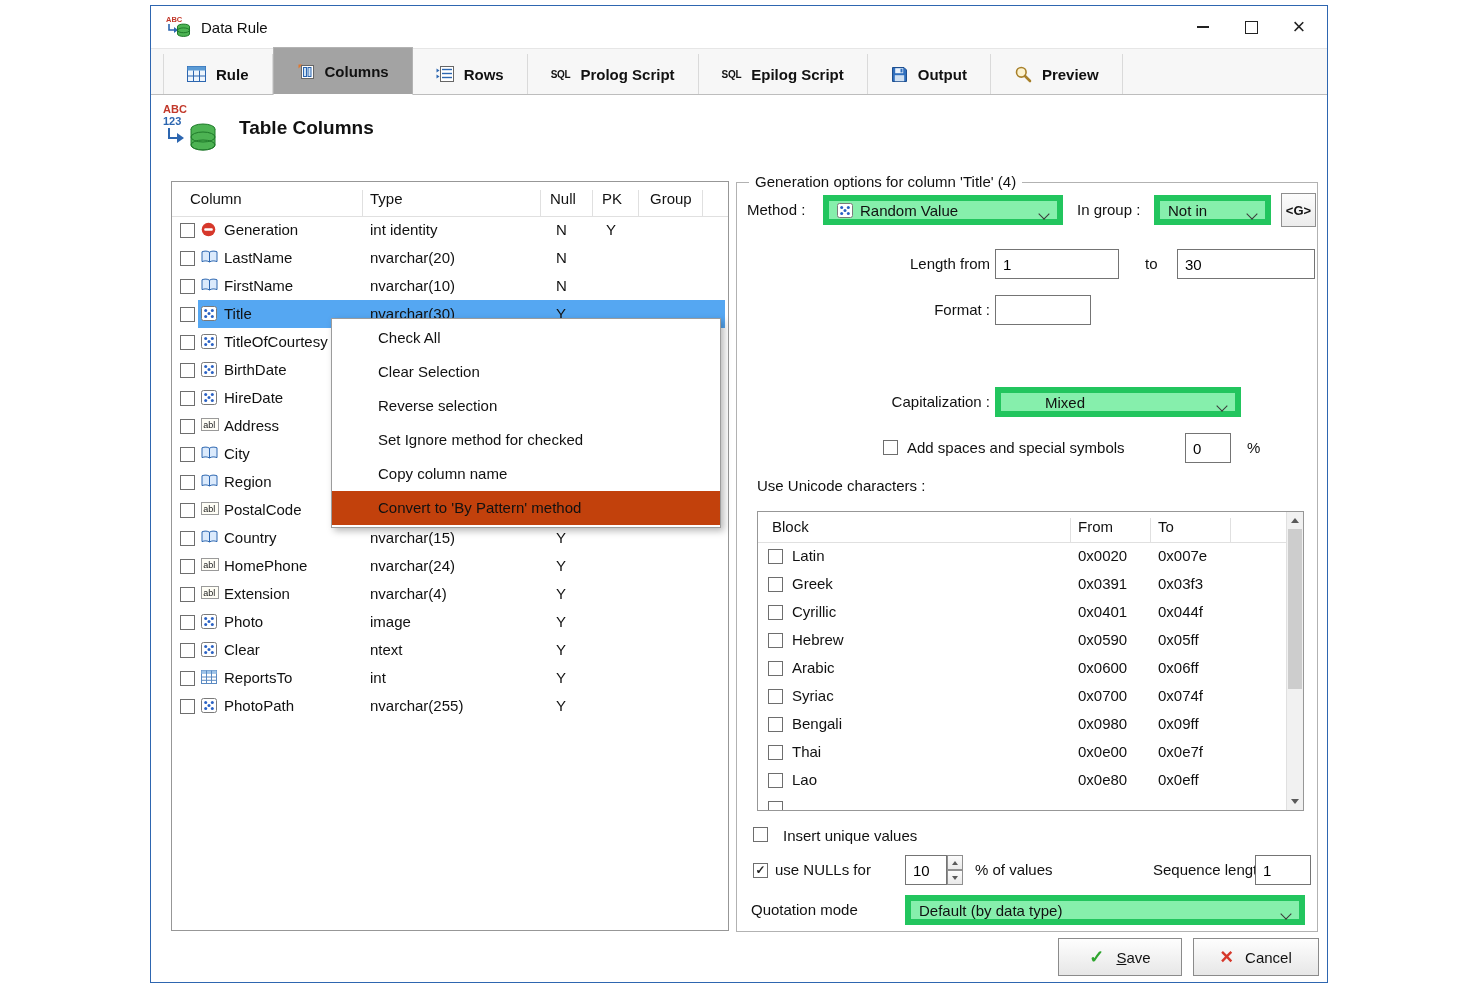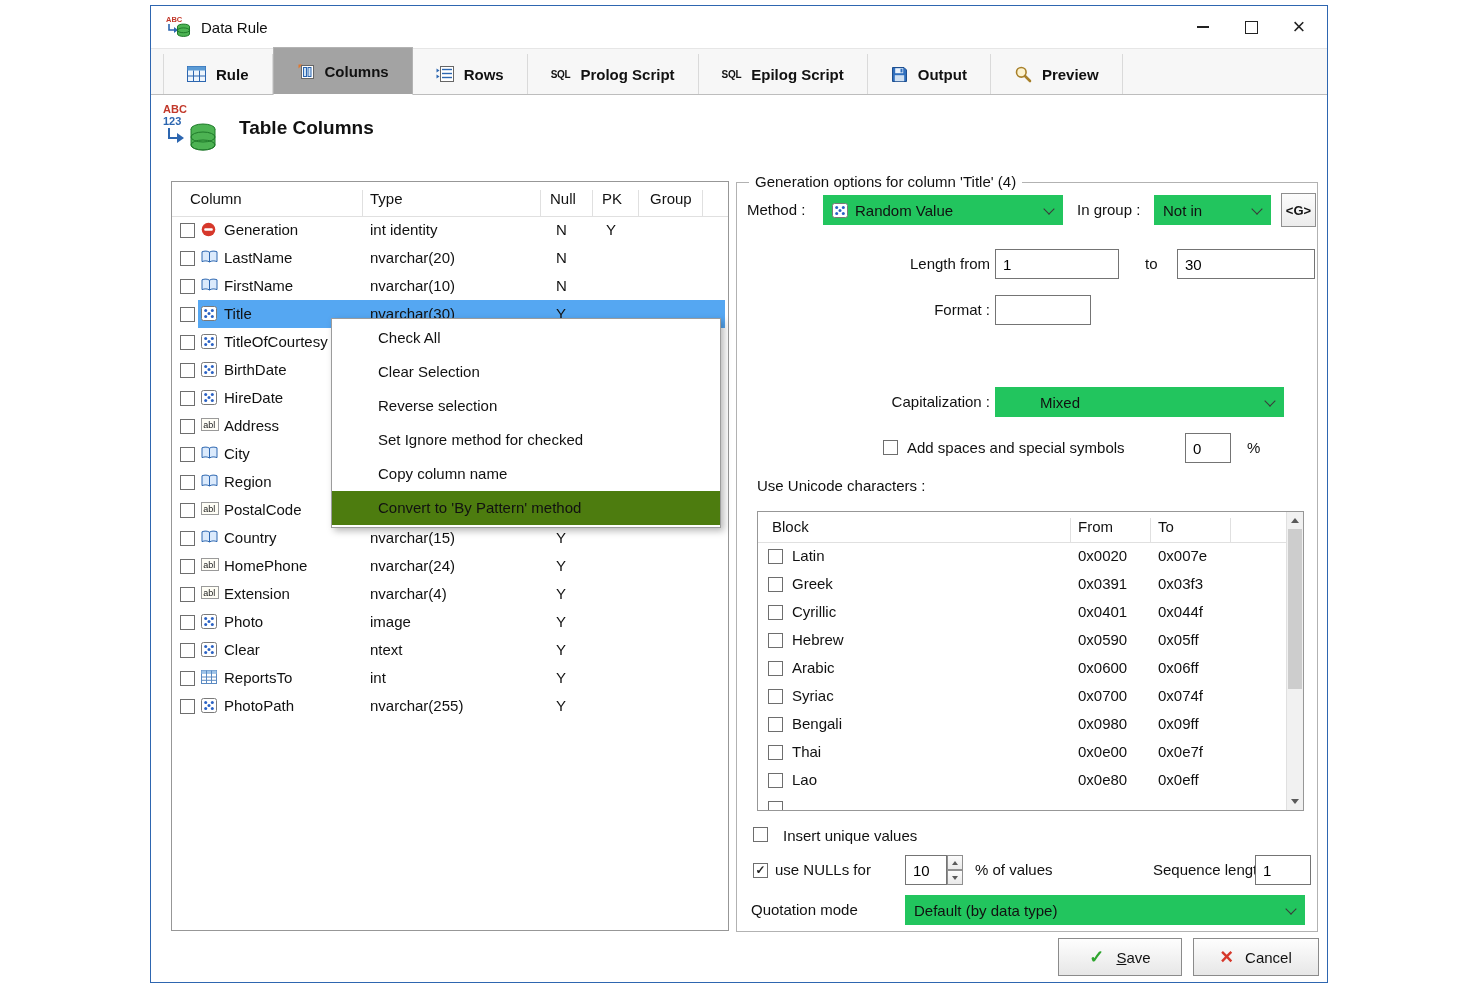--- a/index.html
+++ b/index.html
@@ -53,29 +53,29 @@
   .ct-name{position:absolute;left:52px;top:5px;white-space:nowrap;}
   .ct-type{position:absolute;left:198px;top:5px;white-space:nowrap;}
   .ct-null{position:absolute;left:384px;top:5px;}
   .ct-pk{position:absolute;left:434px;top:5px;}
 
   
   .context-menu{position:absolute;left:180px;top:312px;width:390px;background:#fff;
                 border:1px solid #9c9c9c;box-shadow:3px 3px 7px rgba(0,0,0,.28);
                 z-index:20;padding:2px 0;box-sizing:border-box;}
   .menu-item{height:34px;line-height:34px;padding-left:46px;white-space:nowrap;}
-  .menu-item.highlighted{background:#4d7c0f;}
+  .menu-item.highlighted{background:#c2410c;}
 
   
   .groupbox{position:absolute;left:585px;top:176px;width:582px;height:750px;
             border:1px solid #b2b2b2;box-sizing:border-box;background:#fff;}
   .legend{position:absolute;top:-10px;left:12px;background:#fff;padding:0 6px;white-space:nowrap;}
   .gb-label{position:absolute;line-height:30px;white-space:nowrap;}
   .lr{text-align:right;}
-  .dd{position:absolute;height:30px;border:1px solid #22c55e;background:#22c55e;box-sizing:border-box;
+  .dd{position:absolute;height:30px;border:6px solid #22c55e;background:#86efac;box-sizing:border-box;
       display:flex;align-items:center;gap:7px;padding:0 26px 0 8px;}
   .chev{position:absolute;right:9px;top:9px;width:7px;height:7px;border-right:1.7px solid #3a3a3a;
         border-bottom:1.7px solid #3a3a3a;transform:rotate(45deg);}
   .inp{position:absolute;height:30px;border:1px solid #747474;background:#fff;box-sizing:border-box;
        padding:0 7px;font-family:"Liberation Sans",sans-serif;font-size:15px;outline:none;}
   .gbtn{position:absolute;width:35px;height:34px;border:1px solid #8f8f8f;
         background:linear-gradient(#fcfcfc,#ececec);display:flex;align-items:center;
         justify-content:center;font-size:13px;font-weight:bold;box-sizing:border-box;}
 
   
@@ -550,21 +550,21 @@
 
     <span class="gb-label lr" style="left:150px;top:66px;width:103px;">Length from</span>
     <input class="inp" style="left: 258px; top: 66px; width: 124px;" value="1">
     <span class="gb-label" style="left:408px;top:66px;">to</span>
     <input class="inp" style="left: 440px; top: 66px; width: 138px;" value="30">
 
     <span class="gb-label lr" style="left:150px;top:112px;width:103px;">Format :</span>
     <input class="inp" style="left: 258px; top: 112px; width: 96px;" value="">
 
     <span class="gb-label lr" style="left:120px;top:204px;width:133px;">Capitalization :</span>
-    <div class="dd" style="left:258px;top:204px;width:289px;padding-left:44px;">
+    <div class="dd" style="left:258px;top:204px;width:246px;padding-left:44px;">
       <span>Mixed</span>
       <span class="chev"></span>
     </div>
 
     <span class="cb" style="left:146px;top:257px;"></span>
     <span class="gb-label" style="left:170px;top:250px;">Add spaces and special symbols</span>
     <input class="inp" style="left: 448px; top: 250px; width: 46px;" value="0">
     <span class="gb-label" style="left:510px;top:250px;">%</span>
 
     <span class="gb-label" style="left:20px;top:288px;">Use Unicode characters :</span>

